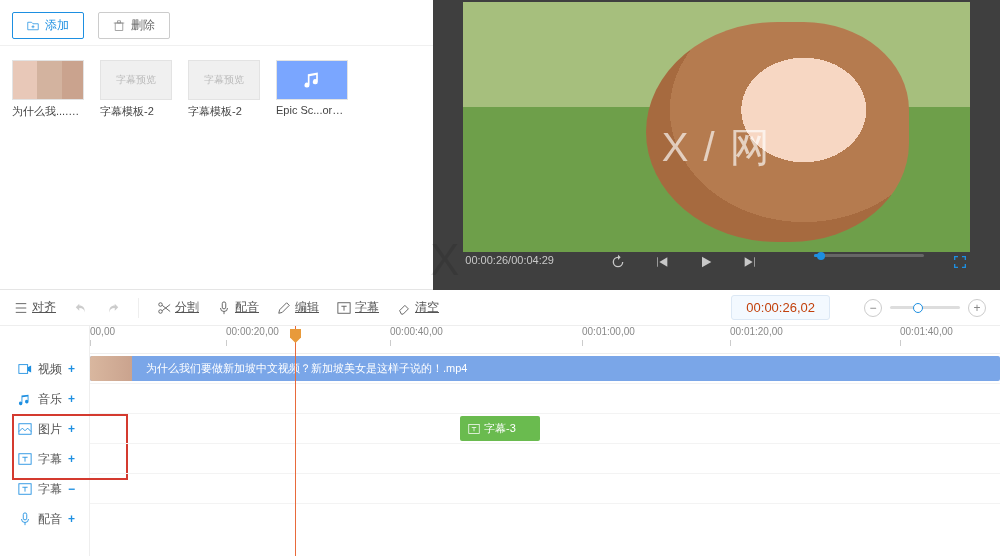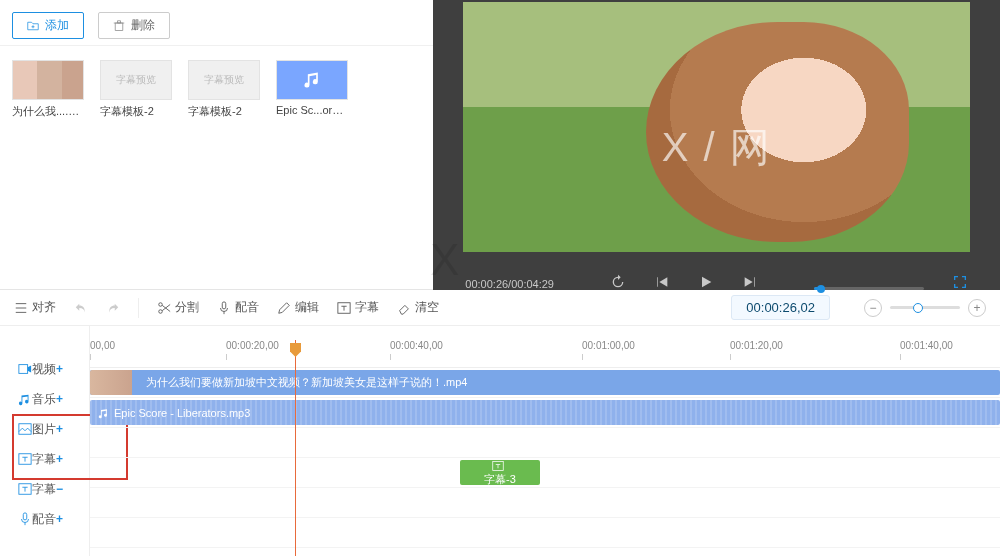--- a/index.html
+++ b/index.html
@@ -25,61 +25,61 @@
 .asset .thumb.txt { background: #f0f0f0; color: #bbb; font-size: 10px; }
 .asset .thumb.aud { background: #7aa6ff; color: #fff; }
 .asset .label { margin-top: 4px; font-size: 11px; color: #444; white-space: nowrap; overflow: hidden; text-overflow: ellipsis; }
 
 
 .preview { flex: 1; background: #3f3f3f; display: flex; flex-direction: column; position: relative; }
 .preview-frame { flex: 1; display: flex; align-items: center; justify-content: flex-end; padding: 2px 30px; }
 .preview-img { width: 100%; height: 100%; background: linear-gradient(180deg,#a6bf7d 0 42%, #6e9f4a 42% 100%); position: relative; overflow: hidden; }
 .preview-img::before { content:""; position:absolute; right:12%; top:8%; width:52%; height:88%; background: radial-gradient(ellipse at 60% 40%, #f7d7c3 0 28%, #b57b4f 28% 60%, #a66a3f 60% 100%); border-radius:50% 40% 45% 50%; }
 .wm { position:absolute; left:50%; top:58%; transform:translate(-50%,-50%); font-size:40px; font-weight:200; color:rgba(255,255,255,0.65); letter-spacing:2px; }
-.preview-controls { height: 36px; display:flex; align-items:flex-end; padding:0 32px; gap:28px; color:#c8c8c8; font-size:11px; }
+.preview-controls { height: 36px; display:flex; align-items:flex-start; padding:0 32px; gap:28px; color:#c8c8c8; font-size:11px; }
 .pc-btn { width:16px; height:16px; cursor:pointer; fill:#c8c8c8; }
 .pc-spacer { flex:1; }
 .pc-slider { width:110px; height:3px; background:#666; border-radius:2px; position:relative; }
 .pc-slider .fill { position:absolute; left:0; top:0; bottom:0; width:6%; background:#1d8fe1; border-radius:2px; }
 .pc-slider .knob { position:absolute; left:6%; top:50%; width:8px; height:8px; background:#1d8fe1; border-radius:50%; transform:translate(-50%,-50%); }
 
 
 .tl-toolbar { height: 36px; border-bottom:1px solid #eee; display:flex; align-items:center; padding:0 14px; gap:18px; }
-.tool { display:flex; align-items:center; gap:4px; color:#555; cursor:pointer; }
+.tool { display:flex; align-items:center; gap:4px; color:#555; cursor:pointer;text-decoration:underline; }
 .tool svg { width:14px; height:14px; fill:#555; }
 .tool.disabled svg { fill:#ccc; }
 .tool.disabled { color:#ccc; }
-.tl-time { margin-left:auto; color:#0c4a6e; font-size:13px; border:1px solid #dce8f5; padding:4px 14px; border-radius:3px; background:#f3f9ff; }
+.tl-time { margin-left:auto; color:#c2410c; font-size:13px; border:1px solid #dce8f5; padding:4px 14px; border-radius:3px; background:#f3f9ff; }
 .zoom { display:flex; align-items:center; gap:8px; margin-left:16px; }
 .zoom .circ { width:18px;height:18px;border:1px solid #ccc;border-radius:50%;display:flex;align-items:center;justify-content:center;color:#888;cursor:pointer; }
 .zoom .bar { width:70px;height:3px;background:#ddd;border-radius:2px;position:relative; }
 .zoom .bar .k { position:absolute;left:40%;top:50%;width:10px;height:10px;border:1px solid #1d8fe1;background:#fff;border-radius:50%;transform:translate(-50%,-50%); }
 .export-btn { margin-left:14px; background:#1d8fe1;color:#fff;padding:6px 16px;border-radius:3px;cursor:pointer; }
 
 
 .timeline { display:flex; height:230px; }
 .track-labels { width:90px; border-right:1px solid #eee; }
-.track-label { height:30px; display:flex; align-items:center; gap:0; padding-left:18px; color:#555; cursor:pointer; font-size:12px; }
+.track-label { height:30px; display:flex; align-items:center; gap:6px; padding-left:18px; color:#555; cursor:pointer; font-size:12px; }
 .track-label .plus { color:#1d8fe1; font-weight:bold; }
 .track-label svg { width:14px;height:14px; }
 .ruler-row { height:28px; }
 .hl-box { position:absolute; left:12px; top:88px; width:116px; height:66px; border:2px solid #d43a2f; pointer-events:none; }
 .tracks-wrap { position:relative; }
 
-.track-area { flex:1; position:relative; overflow:hidden;margin-top:14px; }
+.track-area { flex:1; position:relative; overflow:hidden; }
 .ruler { height:28px; border-bottom:1px solid #eee; position:relative; }
 .ruler .tick { position:absolute; top:0; font-size:10px; color:#888; }
 .ruler .tick::after { content:""; position:absolute; left:0; top:14px; width:1px; height:6px; background:#ccc; }
 .track { height:30px; border-bottom:1px solid #f3f3f3; position:relative; }
 .clip { position:absolute; top:2px; bottom:2px; border-radius:2px; display:flex; align-items:center; padding:0 8px; color:#fff; font-size:11px; overflow:hidden; white-space:nowrap; }
 .clip.video { background:#7aa6e8; left:0; right:0; }
 .clip.video .t { position:absolute; left:0; top:0; bottom:0; width:42px; background:linear-gradient(90deg,#d9b79f,#caa38e); }
 .clip.audio { background:#8fb1ec; left:0; right:0; }
 .clip.audio .wave { position:absolute; inset:0; background: repeating-linear-gradient(90deg, rgba(255,255,255,.25) 0 2px, transparent 2px 5px); opacity:.6; }
-.clip.sub { background:#6abb4f; left:370px; width:80px; font-size:11px;flex-direction:column; }
+.clip.sub { background:#6abb4f; left:370px; width:80px; font-size:11px; }
 .clip svg { width:12px; height:12px; fill:#fff; margin-right:4px; flex:none; }
 .aud-icon { width:12px;height:12px;fill:#fff;margin-right:4px; flex:none; }
 .playhead { position:absolute; top:0; bottom:0; left:205px; width:1px; background:#e86a3b; }
 .playhead .head { position:absolute; top:3px; left:-5px; width:11px; height:14px; background:#e89a3b; clip-path: polygon(0 0,100% 0,100% 60%,50% 100%,0 60%); }
 
 .watermark-x { position:absolute; left:430px; top:235px; font-size:44px; color:rgba(0,0,0,.1); font-weight:200; pointer-events:none; }
 </style>
 </head>
 <body>
 
@@ -286,29 +286,20 @@
       <div class="tick" style="left:492px">00:01:00,00</div>
       <div class="tick" style="left:640px">00:01:20,00</div>
       <div class="tick" style="left:810px">00:01:40,00</div>
     </div>
     <div class="track">
       <div class="clip video">
         <div class="t"></div>
         <span style="margin-left:48px;">为什么我们要做新加坡中文视频？新加坡美女是这样子说的！.mp4</span>
       </div>
     </div>
-    <div class="track">
-      <div class="clip audio">
-        <div class="wave"></div>
-        <svg class="aud-icon" viewBox="0 0 16 16">
-            <path d="M5 13a2 2 0 1 1-1-1.7V4l8-1v8a2 2 0 1 1-1-1.7V5L5 6z"></path>
-          </svg>
-        <span>Epic Score - Liberators.mp3</span>
-      </div>
-    </div>
     <div class="track"></div>
     <div class="track">
       <div class="clip sub">
         <svg viewBox="0 0 16 16">
             <rect x="1" y="2" width="14" height="12" fill="none" stroke="#fff"></rect>
             <path d="M5 6h6M8 6v5" stroke="#fff"></path>
           </svg>
         <span>字幕-3</span>
       </div>
     </div>

